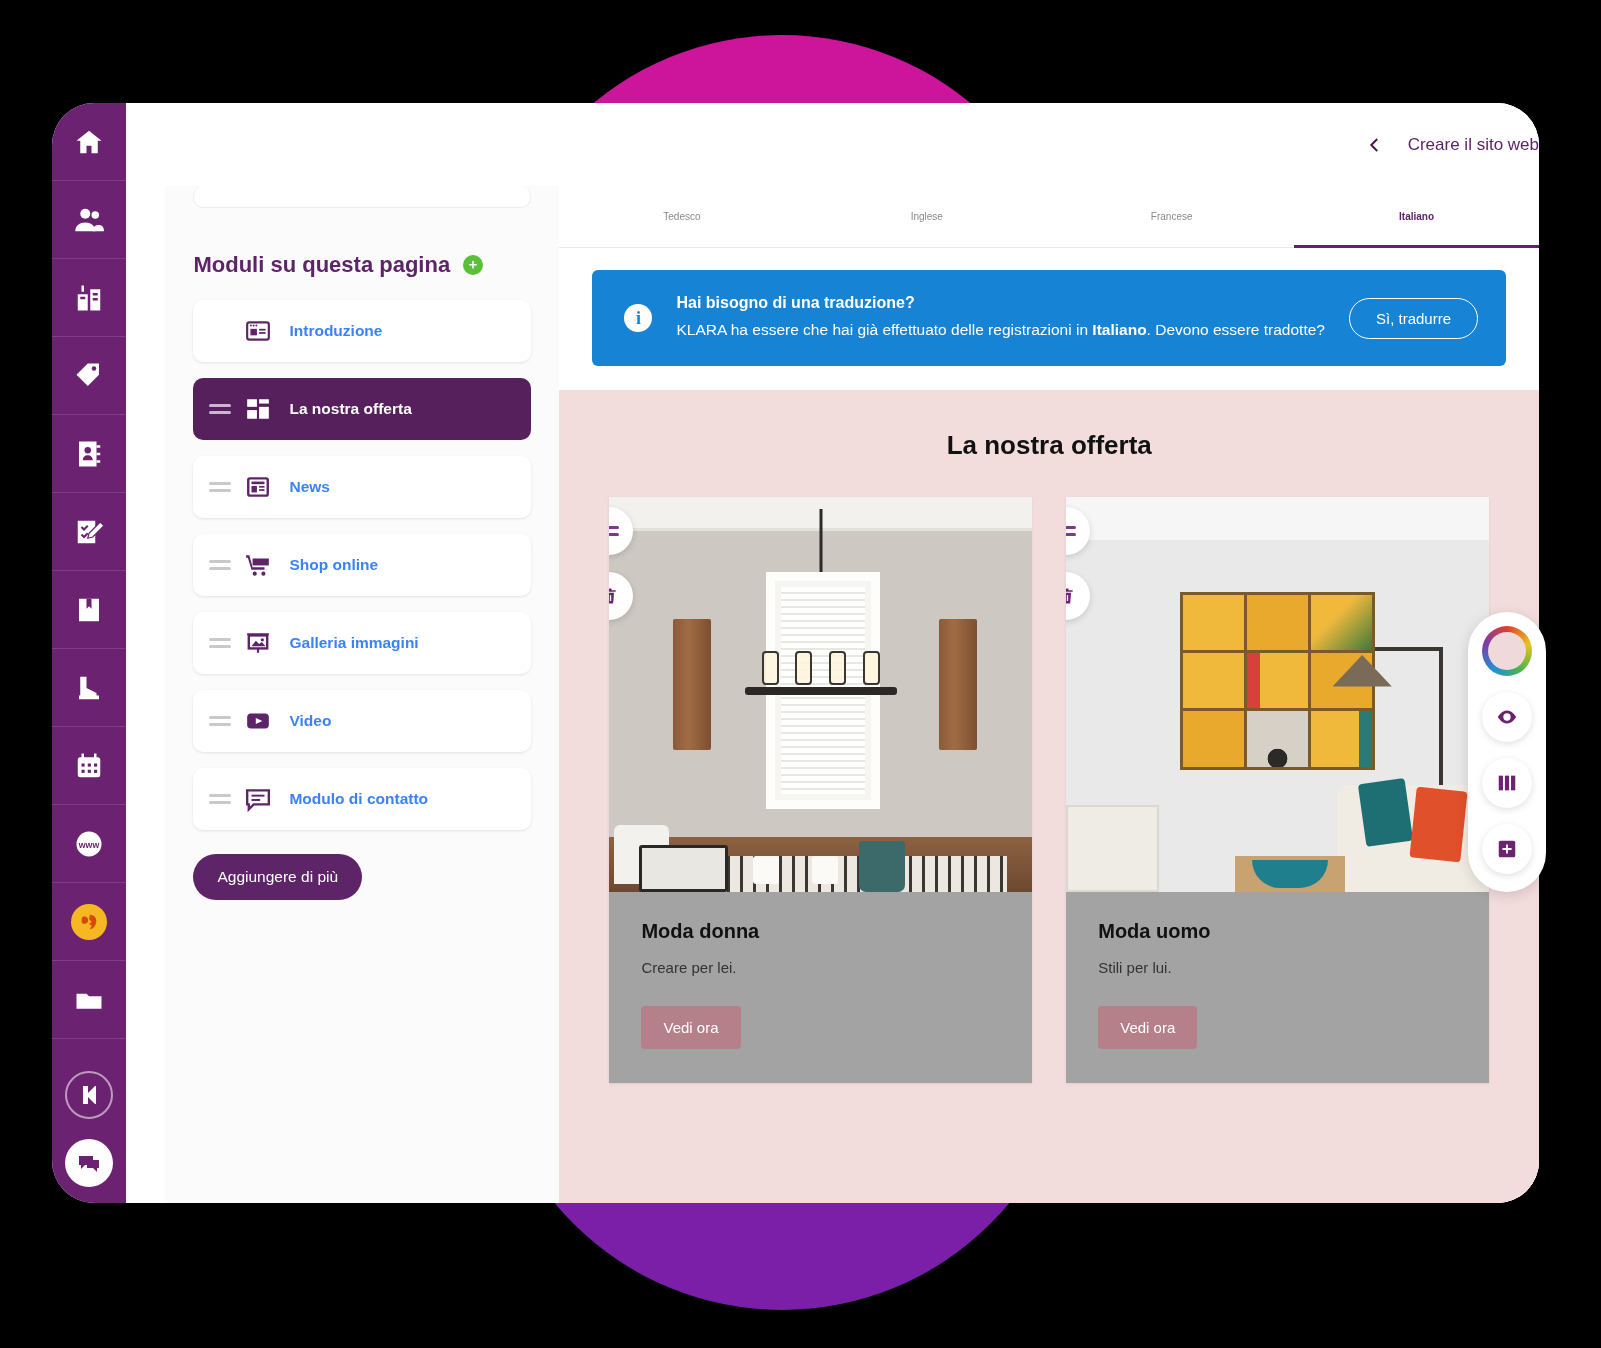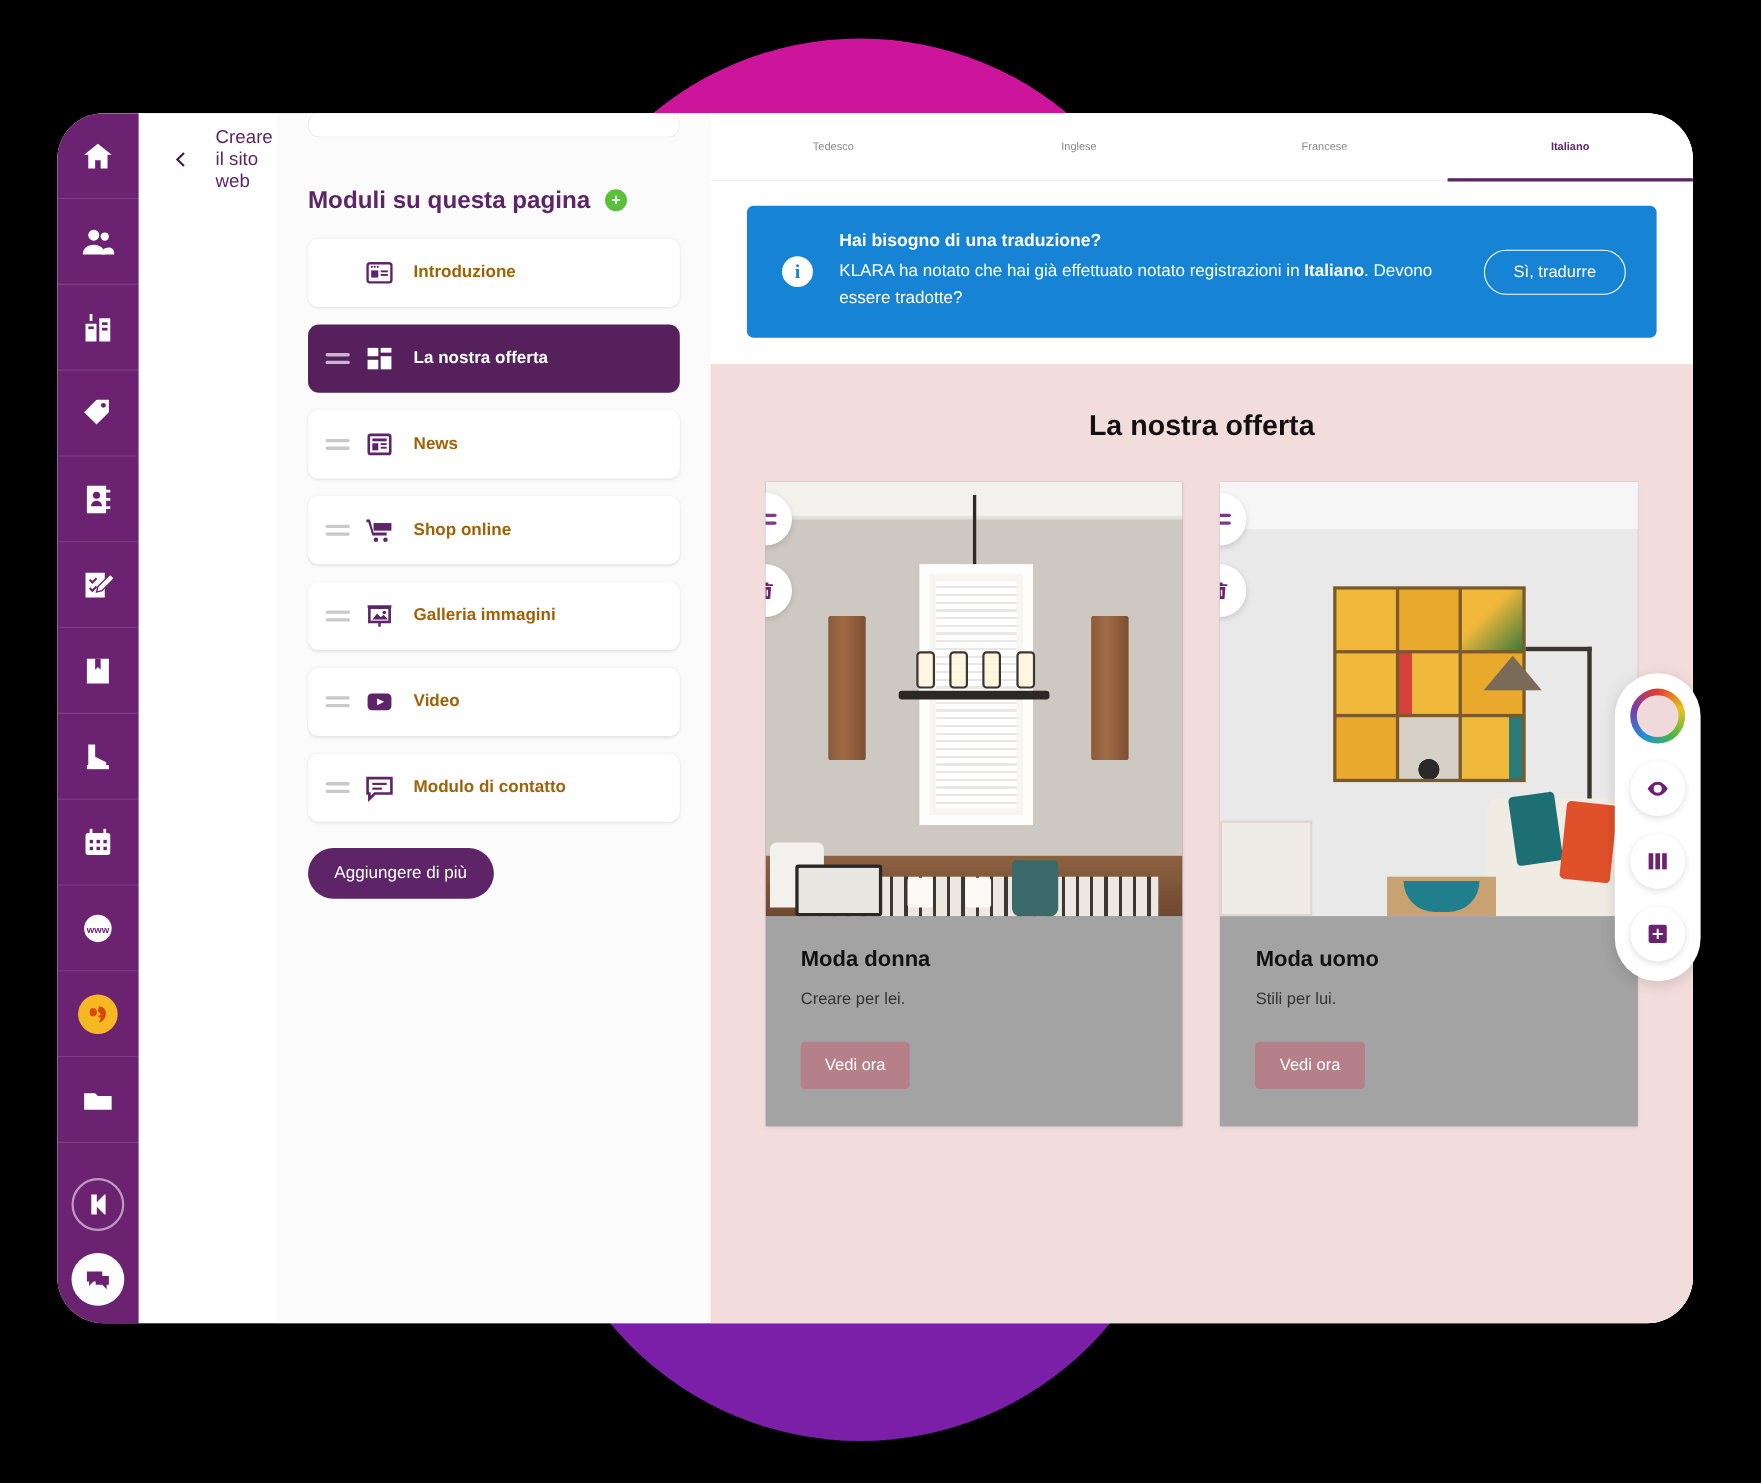--- a/index.html
+++ b/index.html
@@ -49,21 +49,21 @@
   }
   .rail-logo svg { width: 24px; height: 24px; fill: #fff; }
   .rail-chat {
     width: 48px; height: 48px; border-radius: 50%;
     background: #fff; display: flex; align-items: center; justify-content: center;
     margin-bottom: 16px;
   }
   .rail-chat svg { width: 24px; height: 24px; fill: #6b2270; }
 
   
-  #main { flex: 1 1 auto; display: flex; flex-direction: row; min-width: 0; background: #fff; }
+  #main { flex: 1 1 auto; display: flex; flex-direction: column; min-width: 0; background: #fff; align-items: flex-end; }
 
   
   #topbar {
     height: 83px; flex: 0 0 83px; background: #fff;
     display: flex; align-items: center; padding-left: 30px; gap: 22px;
   }
   #back-chevron { width: 22px; height: 22px; display:flex; align-items:center; justify-content:center; cursor: pointer; }
   #back-chevron svg { width: 18px; height: 18px; stroke: #4a1350; stroke-width: 2.6; fill: none; }
   #topbar-title { font-size: 17px; color: #5d2468; }
 
@@ -109,21 +109,21 @@
   }
   .drag-handle i { display: block; height: 3px; background: #c9c9c9; border-radius: 2px; }
   .module-item.active .drag-handle i { background: #cdb4d2; }
   .module-item.no-handle .drag-handle { visibility: hidden; }
   .module-icon {
     width: 34px; flex: 0 0 34px; display: flex; align-items: center; justify-content: center;
     margin-right: 14px;
   }
   .module-icon svg { width: 26px; height: 26px; fill: #5d2468; }
   .module-item.active .module-icon svg { fill: #ffffff; }
-  .module-label { font-size: 15.5px; font-weight: bold; color: #a16207; }
+  .module-label { font-size: 15.5px; font-weight: bold; color: #3b82f6; }
   .module-item.active .module-label { color: #fff; }
 
   #add-more-btn {
     display: inline-flex; align-items: center; justify-content: center;
     height: 46px; padding: 0 24px; border-radius: 23px;
     background: #5d2468; color: #fff; font-size: 15.5px;
     border: none; cursor: pointer; margin-top: 8px;
   }
 
   
@@ -528,21 +528,21 @@
           <div class="lang-tab">Francese</div>
           <div class="lang-tab active">Italiano</div>
         </div>
 
         <div id="banner-wrap">
           <div id="banner">
             <span id="banner-info-icon">i</span>
             <div id="banner-text">
               <div id="banner-title">Hai bisogno di una traduzione?</div>
               <div id="banner-body">
-                <span>KLARA ha notato che hai già effettuato notato registrazioni in </span><b>Italiano</b><span>. Devono essere tradotte?</span>
+                <span>KLARA ha essere che hai già effettuato delle registrazioni in </span><b>Italiano</b><span>. Devono essere tradotte?</span>
               </div>
             </div>
             <button id="banner-btn">Sì, tradurre</button>
           </div>
         </div>
 
         <div id="canvas">
           <div id="canvas-title">La nostra offerta</div>
 
           <div id="cards-row">

